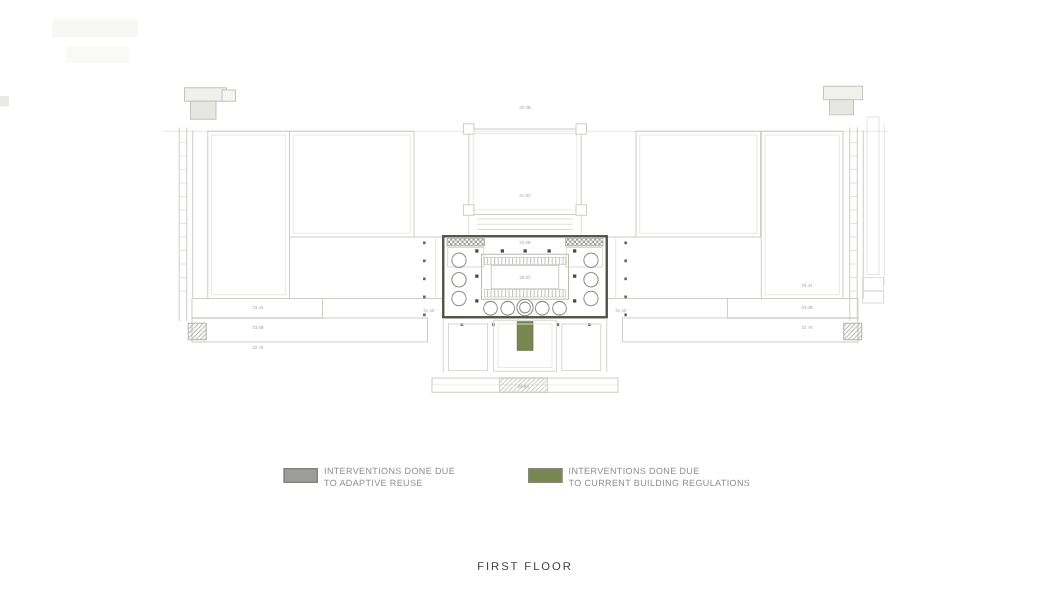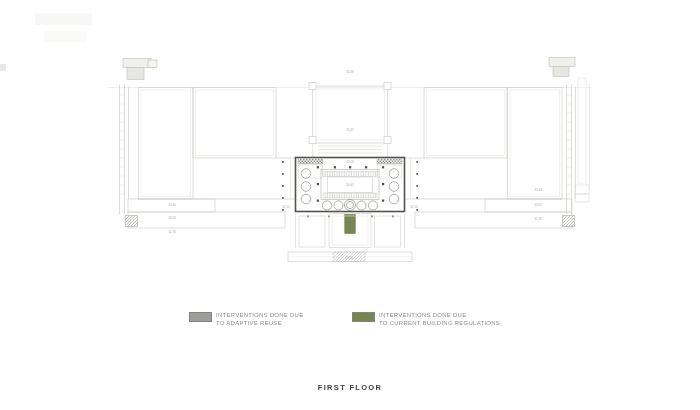--- a/index.html
+++ b/index.html
@@ -20,22 +20,22 @@
   .legend-item .swatch{display:block;width:21px;height:8px;margin-top:1px;border:0.5px solid #84847f;}
   .legend-text{
     font-size:6px;line-height:8px;letter-spacing:0.25px;
     color:#90908e;white-space:nowrap;
   }
   .li-1{left:189px;}
   .li-2{left:352px;}
 
   
   .page-title{
-    position:absolute;left:0;right:0;top:383px;text-align:center;
-    font-size:7.5px;font-weight:700;letter-spacing:1.3px;color:#3f3f3d;
+    position:absolute;left:0;right:0;top:373px;text-align:center;
+    font-size:7.5px;font-weight:400;letter-spacing:1.3px;color:#3f3f3d;
   }
 
   
   #dim-labels text{font-family:"Liberation Sans",sans-serif;font-size:3px;fill:#aaaaa6;text-anchor:middle;}
 </style>
 </head>
 <body>
 
 <div class="plan-wrap">
 

